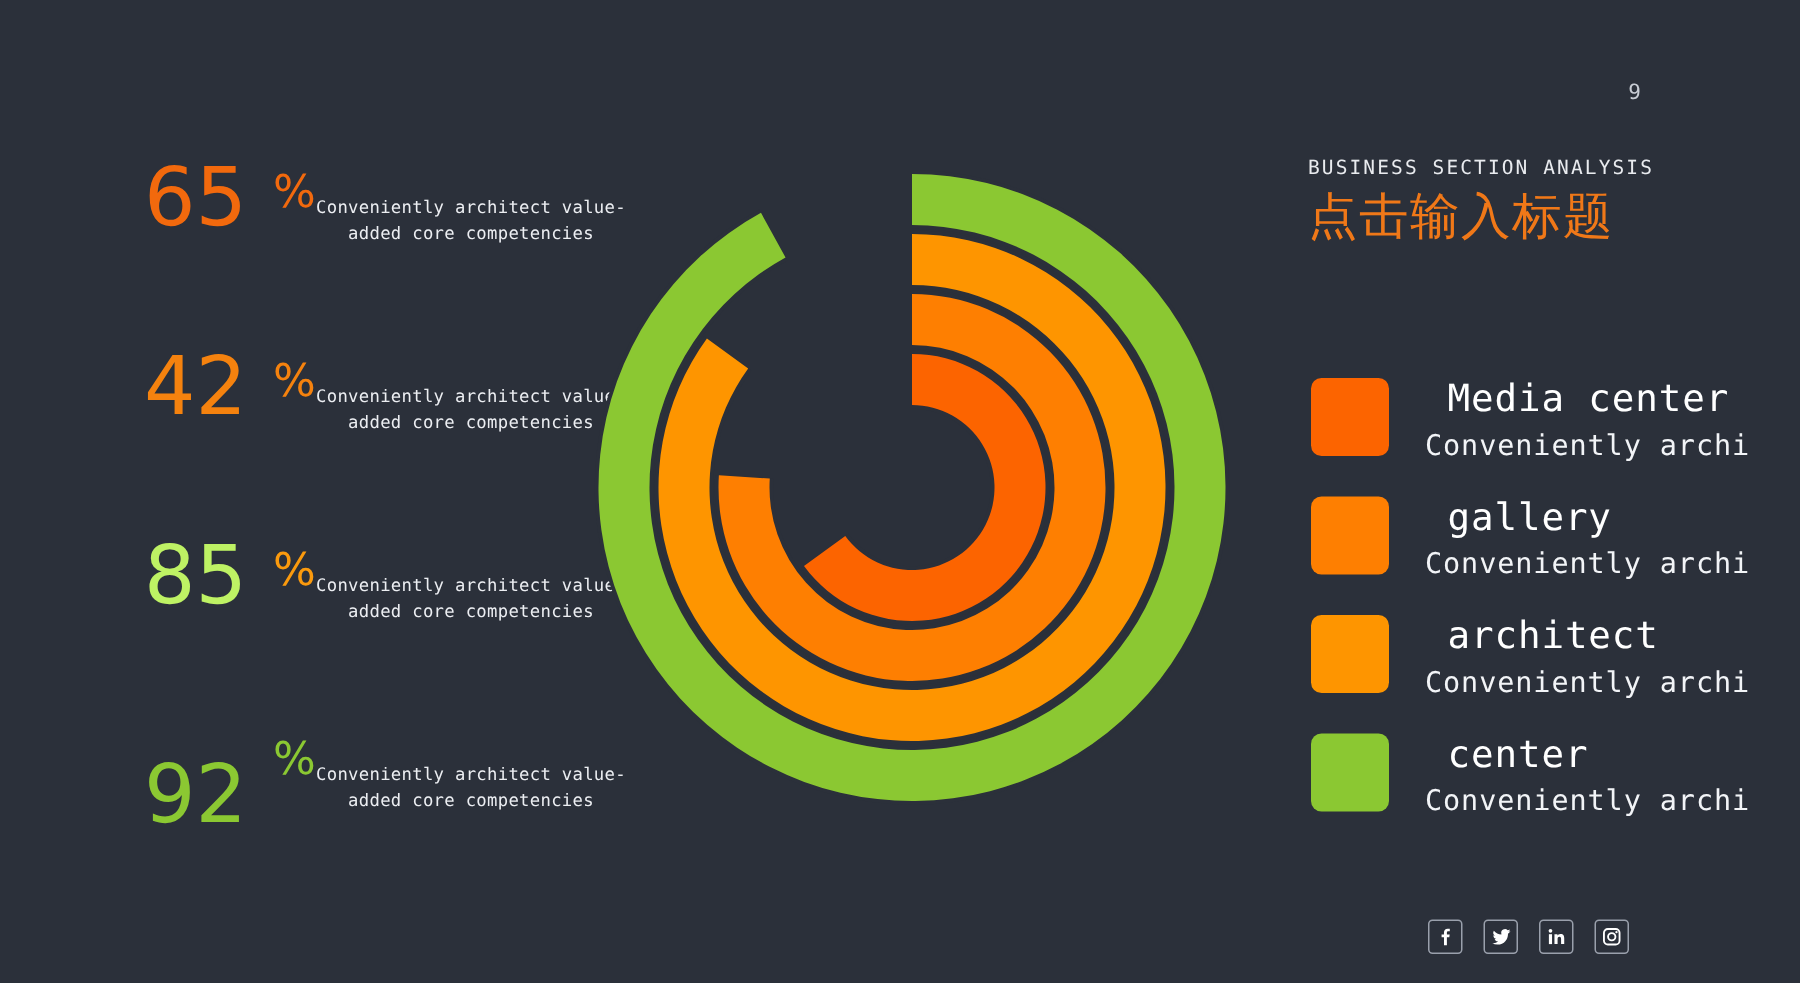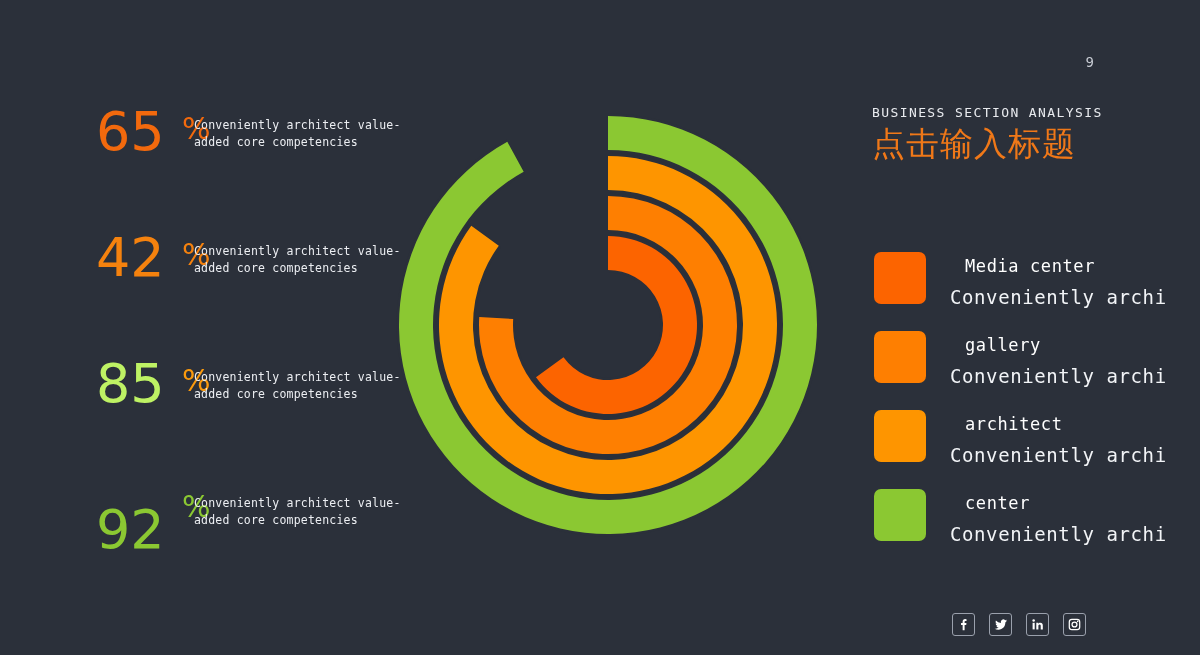--- a/index.html
+++ b/index.html
@@ -35,20 +35,21 @@
   
   .stats {
     position: absolute;
     left: 96px;
     top: 104px;
     width: 330px;
   }
   .stat-row {
     position: relative;
     height: 126px;
+    text-align: center;
   }
   .stat-value {
     position: absolute;
     left: 0;
     top: 0;
     font-size: 54px;
     line-height: 56px;
     font-weight: 400;
     letter-spacing: 0px;
     font-family: "DejaVu Sans", "Liberation Sans", sans-serif;
@@ -57,21 +58,21 @@
     position: absolute;
     left: 86px;
     top: 8px;
     font-size: 30px;
     line-height: 34px;
     font-family: "DejaVu Sans", "Liberation Sans", sans-serif;
   }
   .stat-desc {
     position: absolute;
     left: 98px;
-    top: 13px;
+    top: 26px;
     width: 240px;
     color: #eceef2;
     font-size: 11.5px;
     line-height: 17px;
     letter-spacing: 0.2px;
     white-space: pre-line;
   }
 
   
   .chart-wrap {
@@ -125,21 +126,21 @@
     border-radius: 7px;
   }
   .legend-text {
     position: absolute;
     left: 76px;
     top: -2px;
     width: 270px;
   }
   .legend-title {
     color: #ffffff;
-    font-size: 17px;
+    font-size: 25px;
     line-height: 32px;
     letter-spacing: 0.6px;
     white-space: nowrap;
     padding-left: 15px;
   }
   .legend-desc {
     color: #f2f4f7;
     font-size: 19px;
     line-height: 30px;
     letter-spacing: 0.6px;

